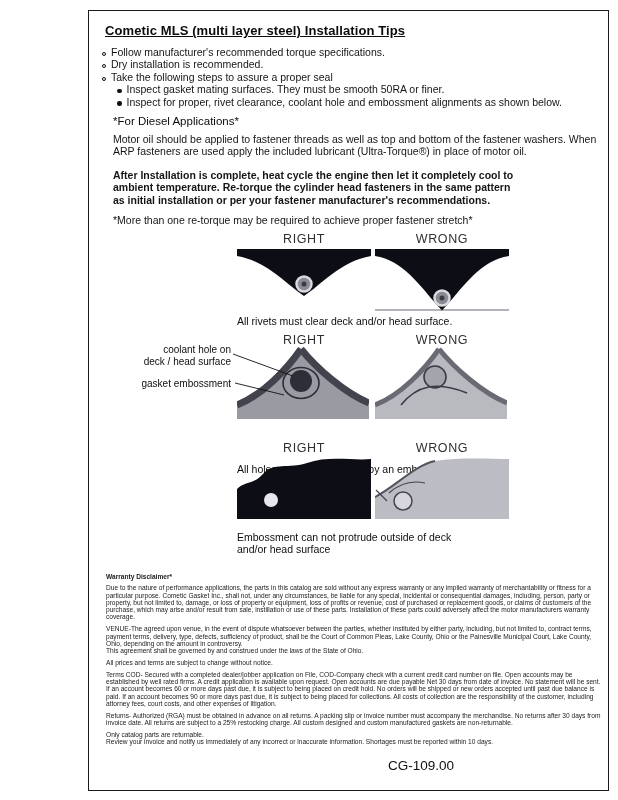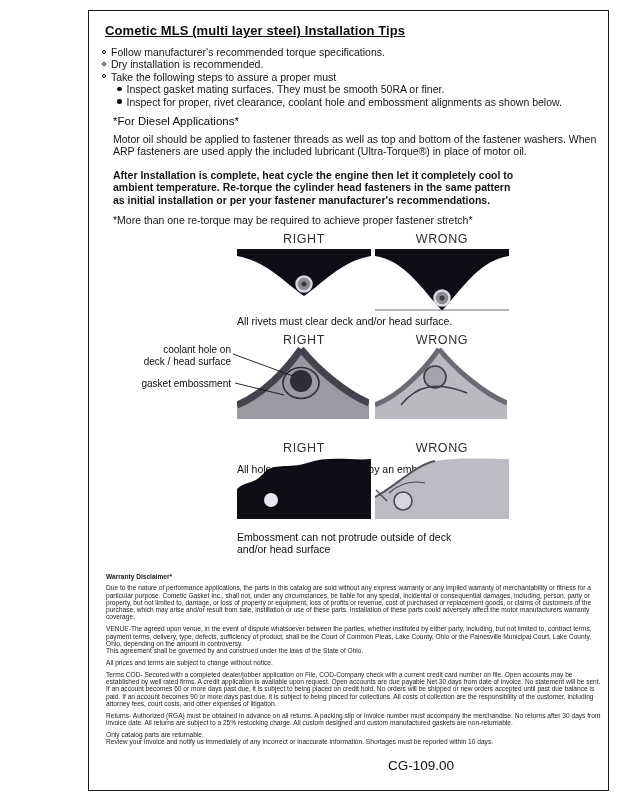--- a/index.html
+++ b/index.html
@@ -12,21 +12,21 @@
   .frame {
     position: absolute; left: 88px; top: 10px; width: 521px; height: 781px;
     border: 1px solid #1a1a1a; background: #ffffff;
   }
   .title {
     position: absolute; left: 16px; top: 12px;
     font-size: 13px; font-weight: bold; text-decoration: underline;
     letter-spacing: 0.1px; color: #0c0c0c;
   }
   .tips { position: absolute; left: 13px; top: 35px; width: 500px; font-size: 10.5px; line-height: 12.4px; }
-  .bullet-row { display: flex; align-items: flex-start; }
+  .bullet-row { display: flex; align-items: center; }
   .bullet-row.sub { margin-left: 15px; }
   .marker-open {
     flex: 0 0 auto; width: 4px; height: 4px; border: 1px solid #111;
     border-radius: 50%; margin: 3.5px 5px 0 0;
   }
   .marker-filled {
     flex: 0 0 auto; width: 4.5px; height: 4.5px; background: #111;
     border-radius: 50%; margin: 3.5px 5px 0 0;
   }
   .diesel-heading { position: absolute; left: 24px; top: 104px; font-size: 11.5px; font-weight: normal; color: #0c0c0c; }
@@ -61,21 +61,21 @@
       <div class="bullet-row">
         <span class="marker-open"></span>
         <span>Follow manufacturer's recommended torque specifications.</span>
       </div>
       <div class="bullet-row">
         <span class="marker-open"></span>
         <span>Dry installation is recommended.</span>
       </div>
       <div class="bullet-row">
         <span class="marker-open"></span>
-        <span>Take the following steps to assure a proper must</span>
+        <span>Take the following steps to assure a proper seal</span>
       </div>
       <div class="bullet-row sub">
         <span class="marker-filled"></span>
         <span>Inspect gasket mating surfaces.  They must be smooth 50RA or finer.</span>
       </div>
       <div class="bullet-row sub">
         <span class="marker-filled"></span>
         <span>Inspect for proper, rivet clearance, coolant hole and embossment alignments as shown below.</span>
       </div>
     </div>

